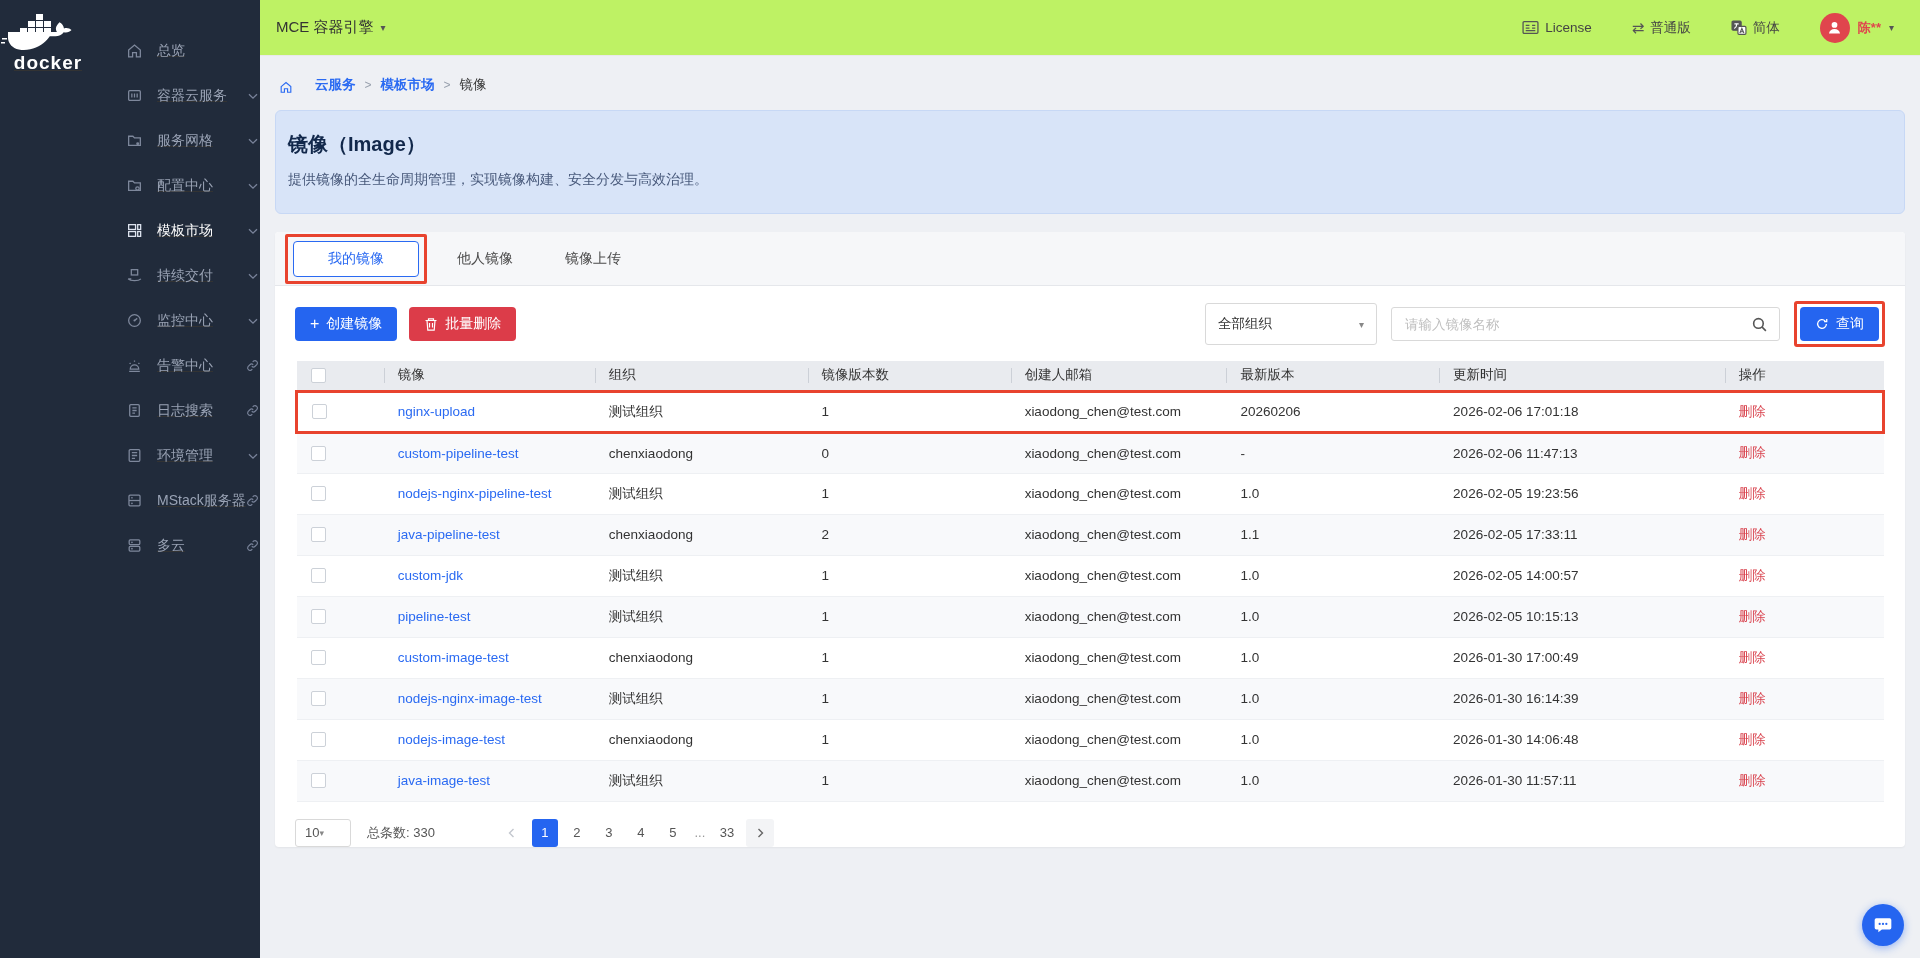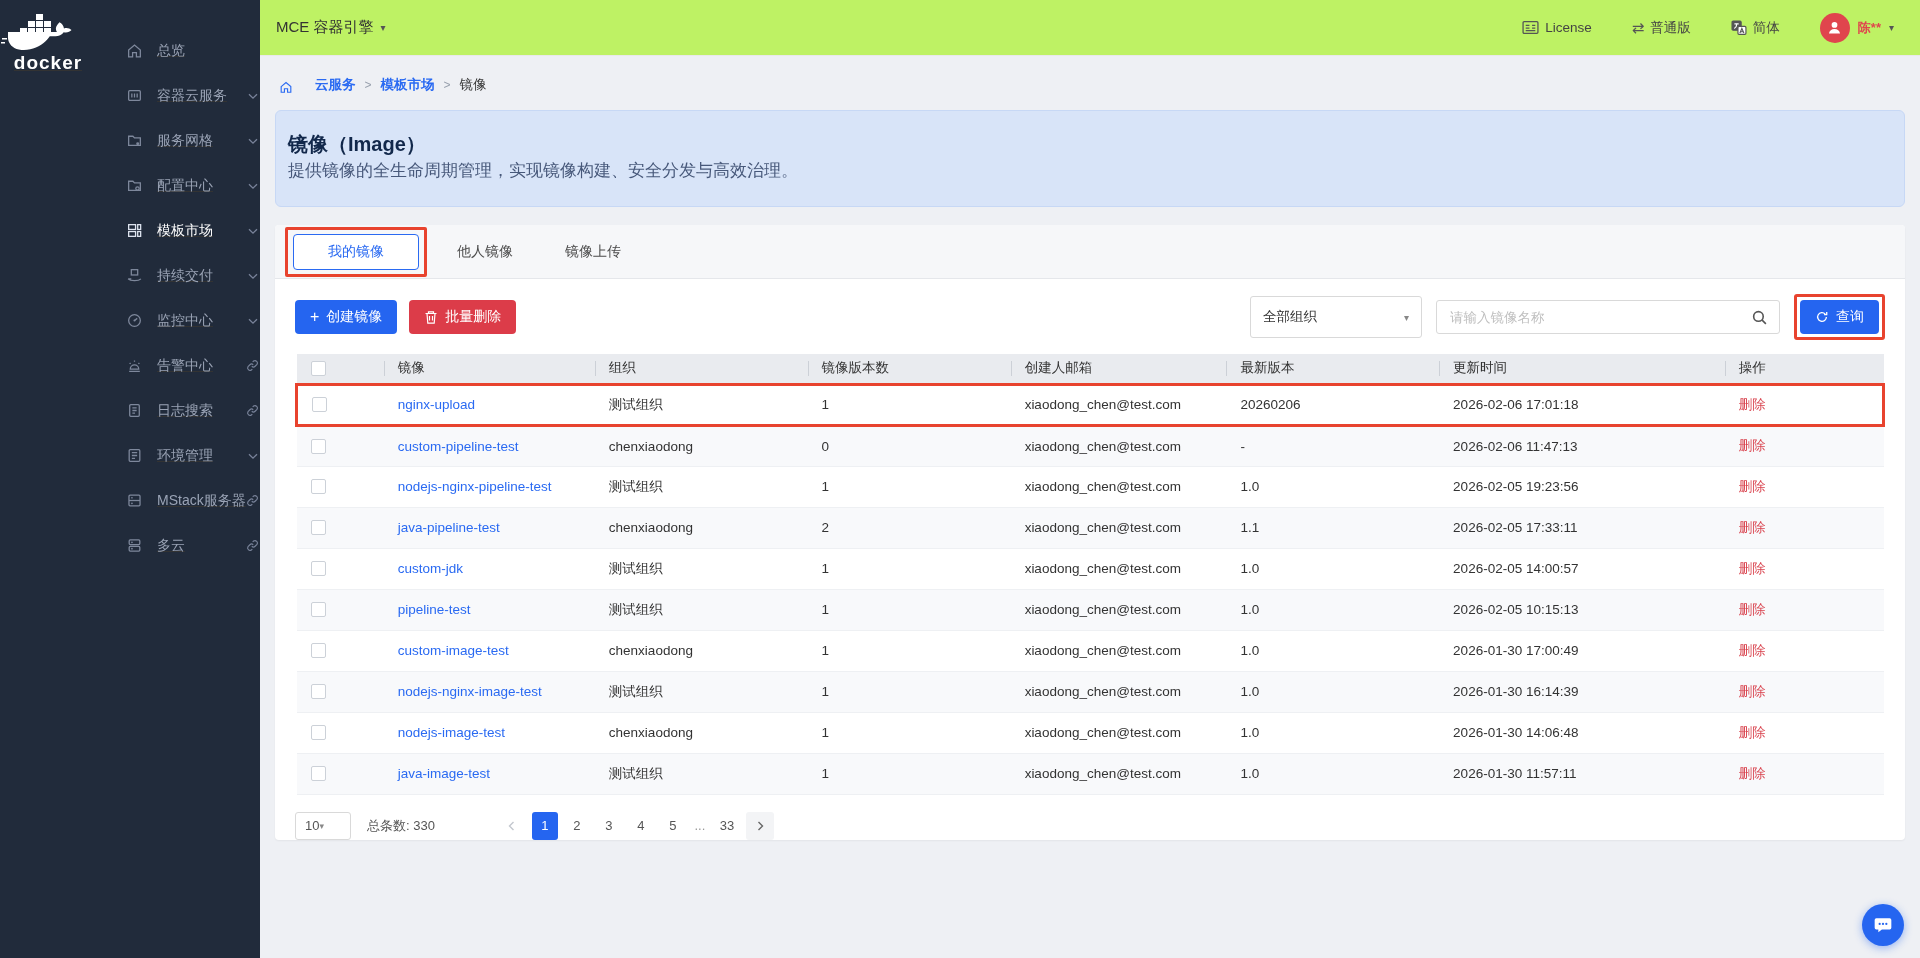--- a/index.html
+++ b/index.html
@@ -33,38 +33,38 @@
   .username { color:var(--avatar-bg,#e0454d); font-weight:bold; font-size:13px; }
 
   .content { flex:1; padding:12px 15px 0; position:relative; }
   .breadcrumb { display:flex; align-items:center; gap:9px; font-size:13.5px; padding:8px 4px 16px; }
   .bc-link { color:var(--link,#2a6af2); cursor:pointer; display:flex; align-items:flex-end; gap:22px;font-weight:bold; }
   .bc-sep { color:#98a0ad; font-size:12px; }
   .bc-current { color:#333; }
 
   .banner { background:var(--banner-bg,#d8e4f8); border:1px solid #c7d8f5; border-radius:6px; padding:20px 12px 24px; }
   .banner-title { font-size:20px; font-weight:bold; color:#12284b; }
-  .banner-desc { margin-top:1px; font-size:17px; color:#47587a; }
+  .banner-desc { margin-top:13px; font-size:14px; color:#47587a; }
 
   .card { background:#fff; border-radius:4px; margin-top:18px; box-shadow:0 1px 2px rgba(0,0,0,.05); }
   .tabstrip { background:#f6f7f9; border-bottom:1px solid #e5e7eb; display:flex; align-items:center; height:54px; padding:0 10px; border-radius:4px 4px 0 0; }
   .tab-annotation { border:3px solid var(--annotation,#e8432e); padding:4px 5px; border-radius:2px; margin-right:4px; }
   .tab { padding:8px 26px; font-size:14px; color:#4c4c4c; cursor:pointer; white-space:nowrap; }
   .tab.active { background:#fff; border:1px solid var(--link,#2a6af2); color:var(--link,#2a6af2); border-radius:4px; padding:8px 34px; }
 
   .toolbar { display:flex; align-items:center; justify-content:space-between; padding:15px 20px 14px; }
   .toolbar-left { display:flex; align-items:center; }
   .btn { display:inline-flex; align-items:center; gap:7px; font-size:14px; border:none; border-radius:4px; padding:0 15px; height:34px; color:#fff; cursor:pointer; font-family:inherit; }
   .btn-primary { background:var(--accent,#2565f0); }
   .btn-danger { background:var(--danger,#dc3c49); margin-left:12px; }
   .plus-glyph { font-size:16px; line-height:1; }
   .toolbar-right { display:flex; align-items:center; gap:14px; }
   .select { width:172px; height:42px; border:1px solid #d9d9d9; border-radius:3px; background:#fff; display:flex; align-items:center; justify-content:space-between; padding:0 12px; font-size:13.5px; color:#333; cursor:pointer; }
   .select .caret { color:#888; }
-  .search-box { width:344px; height:34px; border:1px solid #d9d9d9; border-radius:3px; background:#fff; display:flex; align-items:center; padding:0 11px; }
+  .search-box { width:389px; height:34px; border:1px solid #d9d9d9; border-radius:3px; background:#fff; display:flex; align-items:center; padding:0 11px; }
   .search-input { border:none; outline:none; flex:1; font-size:13.5px; color:#333; font-family:inherit; background:transparent; }
   .search-input::placeholder { color:#bfbfbf; }
   .query-annotation { border:3px solid var(--annotation,#e8432e); padding:3px; border-radius:3px; }
 
   .table-wrap { padding:0 20px; }
   table { width:100%; border-collapse:collapse; font-size:13.5px; color:#333; table-layout:fixed; }
   thead th { background:#e9ebef; height:30px; font-weight:normal; text-align:left; padding:0 14px; position:relative; white-space:nowrap; }
   thead th + th::before { content:""; position:absolute; left:0; top:7px; bottom:7px; width:1px; background:#ccd0d7; }
   tbody td { height:41px; padding:0 14px; border-bottom:1px solid #eef0f3; white-space:nowrap; overflow:hidden; }
   tbody tr:nth-child(even) { background:#f8f9fb; }

